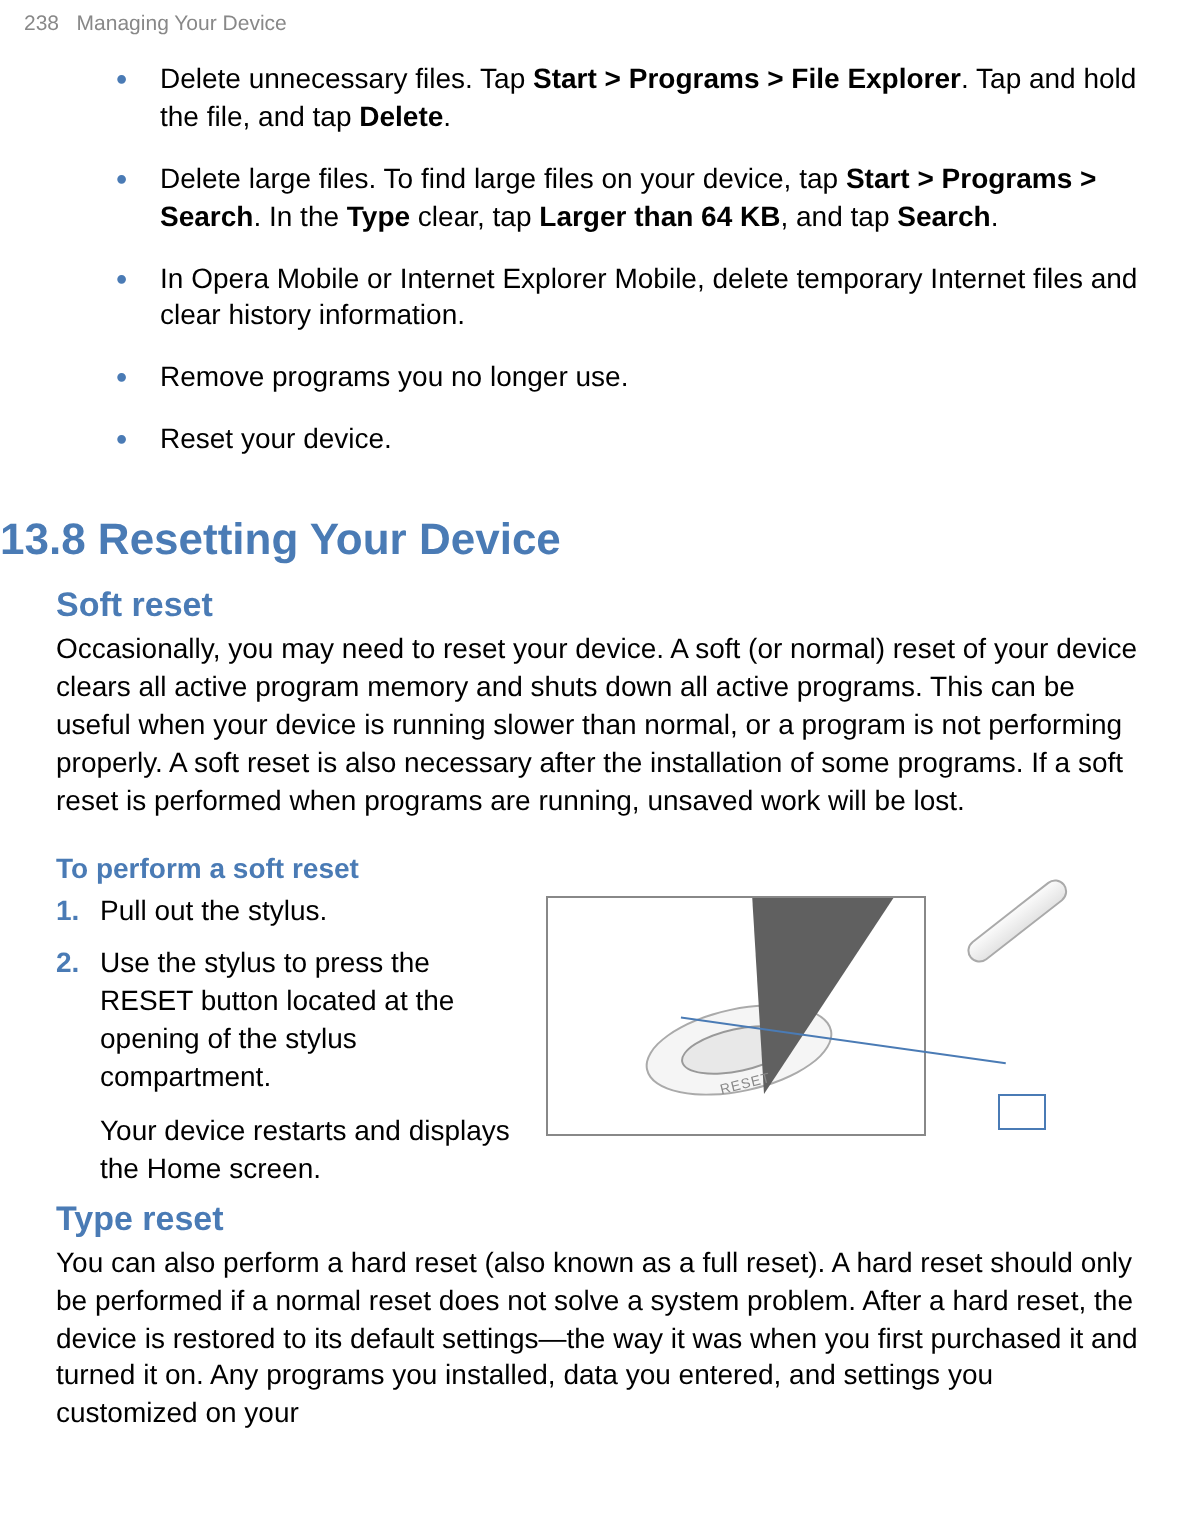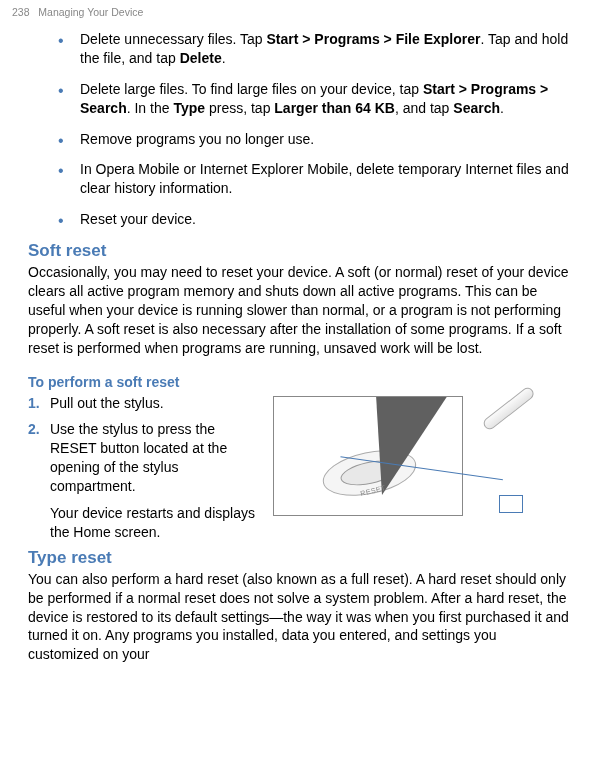--- a/index.html
+++ b/index.html
@@ -210,33 +210,34 @@
   <span>Managing Your Device</span>
 </div>
 
 <div class="content">
 
   <ul class="bullet-list">
     <li>
       <span>Delete unnecessary files. Tap </span><span class="bold">Start &gt; Programs &gt; File Explorer</span><span>. Tap and hold the file, and tap </span><span class="bold">Delete</span><span>.</span>
     </li>
     <li>
-      <span>Delete large files. To find large files on your device, tap </span><span class="bold">Start &gt; Programs &gt; Search</span><span>. In the </span><span class="bold">Type</span><span> press, tap </span><span class="bold">Larger than 64 KB</span><span>, and tap </span><span class="bold">Search</span><span>.</span>
+      <span>Delete large files. To find large files on your device, tap </span><span class="bold">Start &gt; Programs &gt; Search</span><span>. In the </span><span class="bold">Type</span><span> clear, tap </span><span class="bold">Larger than 64 KB</span><span>, and tap </span><span class="bold">Search</span><span>.</span>
+    </li>
+    <li>
+      <span>In Opera Mobile or Internet Explorer Mobile, delete temporary Internet files and clear history information.</span>
     </li>
     <li>
       <span>Remove programs you no longer use.</span>
     </li>
     <li>
-      <span>In Opera Mobile or Internet Explorer Mobile, delete temporary Internet files and clear history information.</span>
-    </li>
-    <li>
       <span>Reset your device.</span>
     </li>
   </ul>
 
+  <h2 class="section-heading">13.8  Resetting Your Device</h2>
 
   <h3 class="subsection-heading">Soft reset</h3>
   <p class="body-text">Occasionally, you may need to reset your device. A soft (or normal) reset of your device clears all active program memory and shuts down all active programs. This can be useful when your device is running slower than normal, or a program is not performing properly. A soft reset is also necessary after the installation of some programs. If a soft reset is performed when programs are running, unsaved work will be lost.</p>
 
   <div class="procedure-heading">To perform a soft reset</div>
 
   <div class="step-row">
     <div class="steps-column">
       <div class="step-item">
         <div class="step-num">1.</div>

